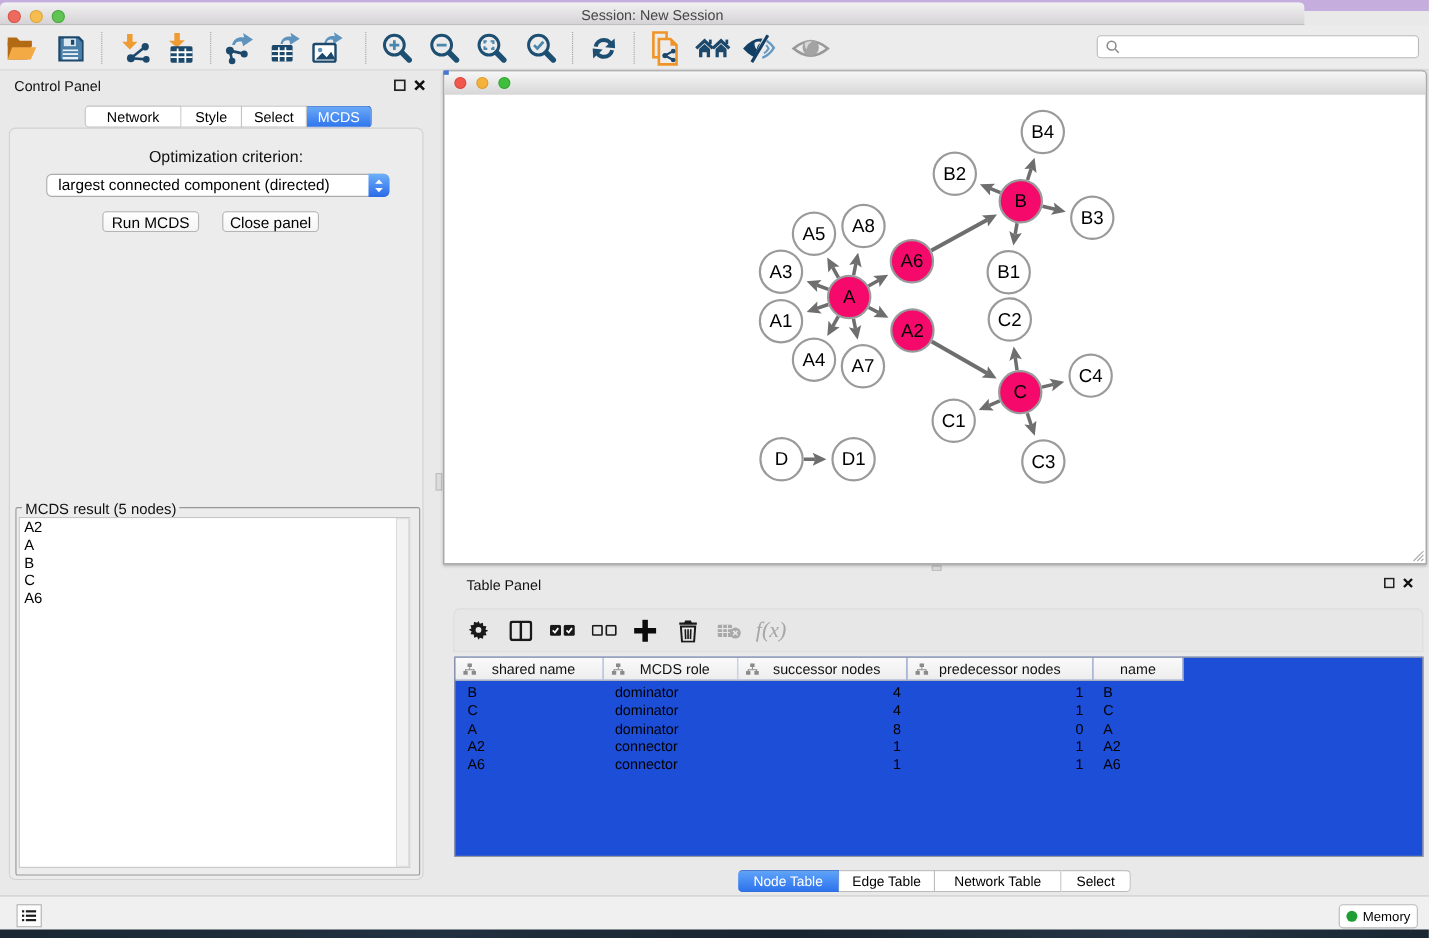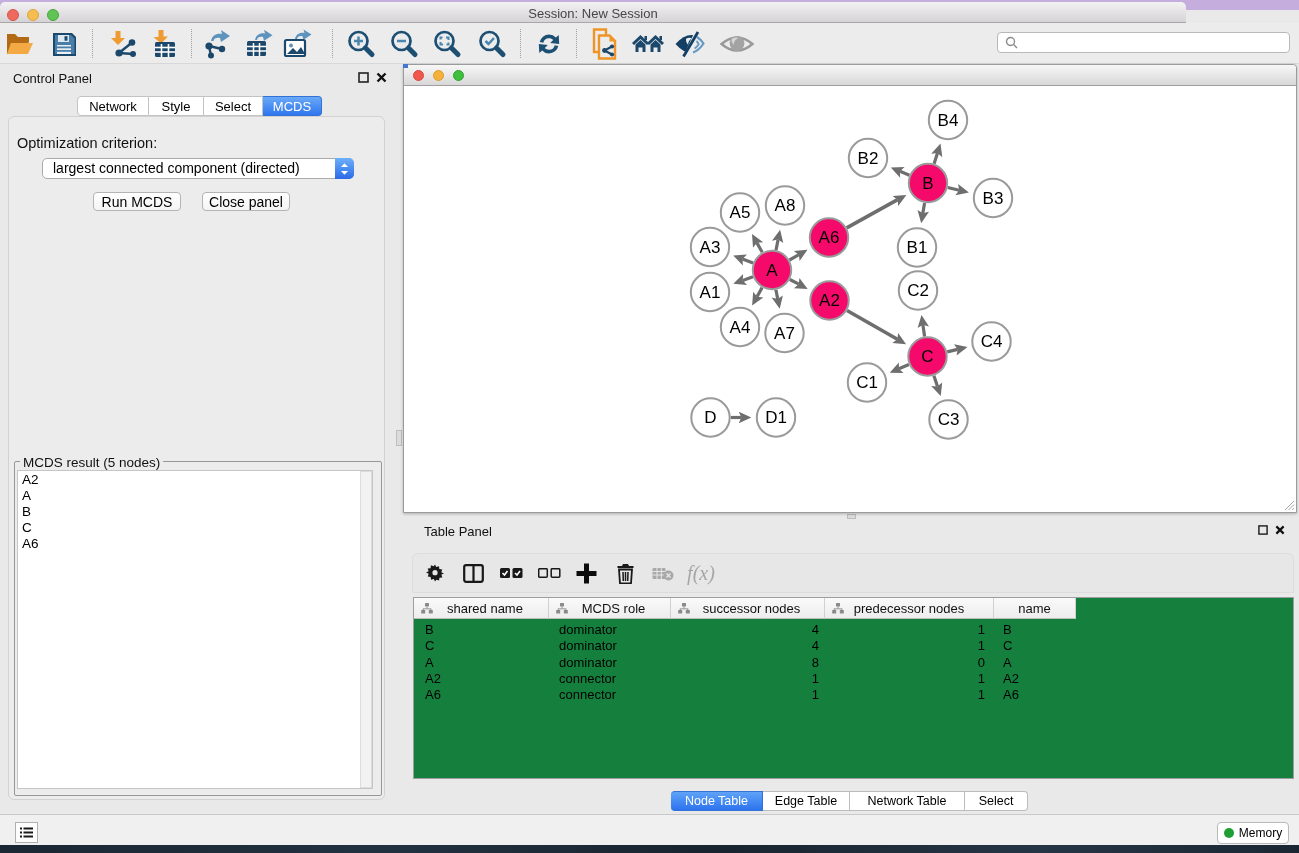--- a/index.html
+++ b/index.html
@@ -25,21 +25,21 @@
 #cp-title{position:absolute;left:13px;top:71px;font-size:13px;color:#111}
 .panelbtns{position:absolute;display:flex;gap:7px;align-items:center}
 #cp-body{position:absolute;left:8px;top:116px;width:377px;height:684px;background:#ececec;
  border:1px solid #d2d2d2;border-radius:6px}
 .tabrow{position:absolute;display:flex;font-size:13px}
 .tab{background:#fff;border:1px solid #c3c3c3;border-left:none;color:#000;
  display:flex;align-items:center;justify-content:center}
 .tab.first{border-left:1px solid #c3c3c3;border-radius:4px 0 0 4px}
 .tab.sel{background:linear-gradient(#6aa9f8,#3076ee);border-color:#3271d6;color:#fff;
  border-radius:0 4px 4px 0}
-#optlabel{position:absolute;left:17px;top:135px;width:377px;text-align:left;font-size:14.5px;color:#111}
+#optlabel{position:absolute;left:17px;top:135px;width:377px;text-align:center;font-size:14.5px;color:#111}
 #dropdown{position:absolute;left:42px;top:158px;width:312px;height:21px;background:#fff;
  border:1px solid #ababab;border-radius:5px;font-size:14px;color:#000;line-height:19px;padding-left:10px}
 #dropdown .spin{position:absolute;right:-1px;top:-1px;width:19px;height:21px;
  background:linear-gradient(#6db0fa,#2a6ae8);border-radius:0 5px 5px 0;
  display:flex;flex-direction:column;align-items:center;justify-content:center}
 .btn{position:absolute;height:19px;background:linear-gradient(#ffffff,#f4f4f4);border:1px solid #b4b4b4;
  border-radius:4px;font-size:14px;color:#000;display:flex;align-items:center;justify-content:center}
 #mcds-box{position:absolute;left:14px;top:461px;width:368px;height:335px;
  border:1px solid #979797;border-radius:2px}
 #mcds-legend{position:absolute;left:20px;top:455px;background:#ececec;padding:0 3px;font-size:13.5px;color:#111}
@@ -54,21 +54,21 @@
  box-shadow:0 1px 3px rgba(0,0,0,.25)}
 #nw-titlebar{position:absolute;left:0;top:0;width:100%;height:21px;
  background:linear-gradient(#f7f7f7,#d8d8d8);border-bottom:1px solid #9f9f9f;
  border-radius:4px 4px 0 0}
 #nw-titlebar .title{position:absolute;left:0;right:0;top:4px;text-align:center;font-size:13px;color:#353535}
 .tl2{position:absolute;top:5px;width:11px;height:11px;border-radius:50%}
 
 #tp-title{position:absolute;left:424px;top:524px;font-size:13px;color:#111}
 #tp-toolbar{position:absolute;left:412px;top:553px;width:882px;height:40px;
  background:#e7e7e7;border:1px solid #dddddd;border-radius:6px 6px 0 0}
-#tablebox{position:absolute;left:413px;top:597px;width:881px;height:182px;background:#15803d;
+#tablebox{position:absolute;left:413px;top:597px;width:881px;height:182px;background:#1d4ed8;
  border:1px solid #9e9e9e}
 .thead{position:absolute;top:0;height:21px;background:linear-gradient(#fafafa,#ededed);
  border-right:1px solid #d0d0d0;border-bottom:1px solid #bcbcbc;
  font-size:13px;color:#111;display:flex;align-items:center;justify-content:center}
 .trow{position:absolute;left:0;width:879px;height:16px;font-size:13px;color:#000}
 .trow span{position:absolute;top:1px}
 .num{text-align:right}
 
 .btab{position:absolute;top:791px;height:20px;background:#fff;border:1px solid #bcbcbc;
  border-left:none;font-size:12.5px;color:#000;display:flex;align-items:center;justify-content:center}
@@ -276,21 +276,21 @@
 <div class="panelbtns" style="left:358px;top:72px">
  <svg width="11" height="11" viewBox="0 0 11 11">
       <rect x="1" y="1" width="9" height="9" fill="none" stroke="#222" stroke-width="1.6"></rect>
     </svg>
  <svg width="11" height="11" viewBox="0 0 11 11">
       <path d="M1.5 1.5 L9.5 9.5 M9.5 1.5 L1.5 9.5" stroke="#111" stroke-width="2.4"></path>
     </svg>
 </div>
 <div id="cp-body"></div>
 <div class="tabrow" style="left:77px;top:96px;height:20px">
- <div class="tab first" style="width:72px">Network</div>
+ <div class="tab first" style="width:88px">Network</div>
  <div class="tab" style="width:55px">Style</div>
  <div class="tab" style="width:59px">Select</div>
  <div class="tab sel" style="width:59px">MCDS</div>
 </div>
 <div id="optlabel">Optimization criterion:</div>
 <div id="dropdown">largest connected component (directed)
  <div class="spin">
       <svg width="9" height="14" viewBox="0 0 9 14">
         <path d="M1 5 L4.5 1.2 L8 5z" fill="#fff"></path>
         <path d="M1 9 L4.5 12.8 L8 9z" fill="#fff"></path>

